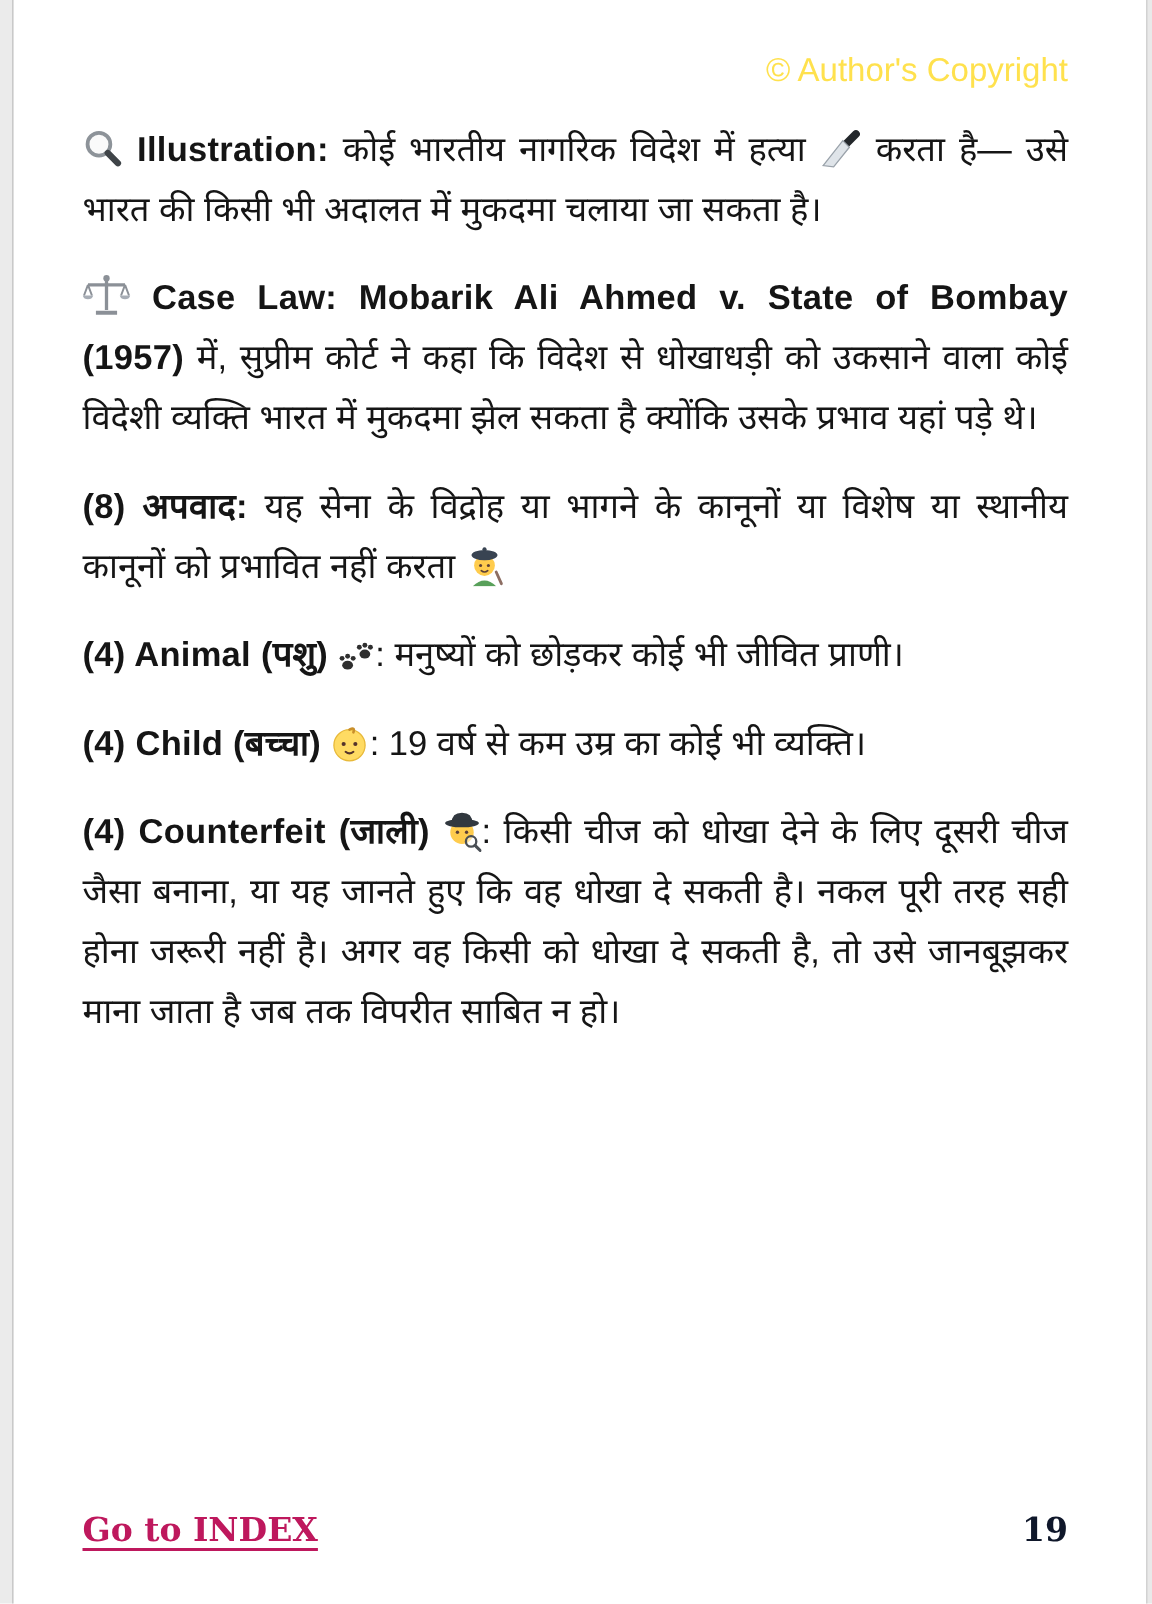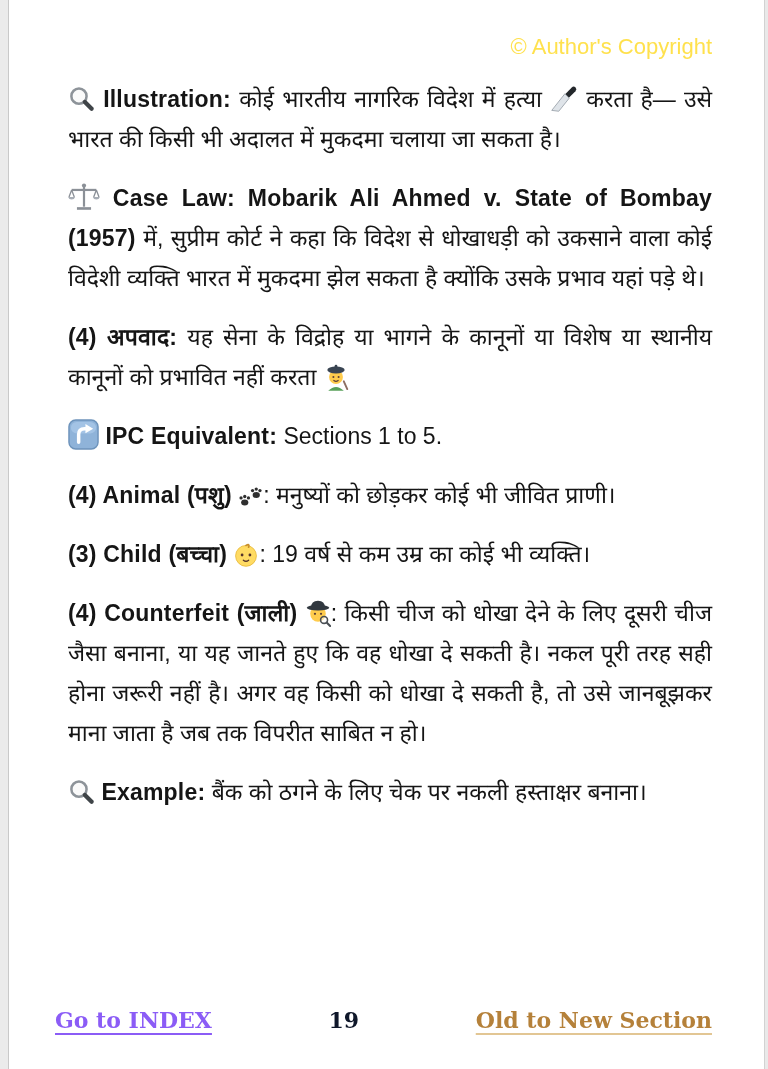--- a/index.html
+++ b/index.html
@@ -4,32 +4,32 @@
 <style>
   html,body{margin:0;padding:0;}
   body{
     width:768px;height:1069px;position:relative;background:#ffffff;
     font-family:"Liberation Sans",sans-serif;color:#151515;overflow:hidden;
   }
   .edge-left{position:absolute;left:0;top:0;width:8px;height:100%;
     background:#ebebeb;border-right:1px solid #c9c9c9;}
   .edge-right{position:absolute;right:0;top:0;width:3px;height:100%;
     background:#e9e9e9;border-left:1px solid #d2d2d2;}
-  .content{position:absolute;left:68px;right:56px;top:34px;}
+  .content{position:absolute;left:55px;right:56px;top:34px;}
   .copyright{text-align:right;color:#ffe14d;font-size:22px;line-height:26px;
     margin:0 0 8px 0;font-weight:500;}
   p.para{font-size:23px;line-height:40px;text-align:justify;margin:19px 0;}
   p.para b{font-weight:700;letter-spacing:.2px;}
   .section-gap{margin-top:32px;}
   .icon{display:inline-block;vertical-align:-6px;line-height:0;}
   .icon svg{display:block;}
   .footer{position:absolute;left:55px;right:56px;bottom:36px;
     display:flex;align-items:baseline;justify-content:space-between;
     font-family:"DejaVu Serif",serif;font-weight:700;font-size:22px;}
-  .footer-link-left{color:#8b5cf6;text-decoration:underline;
+  .footer-link-left{color:#be185d;text-decoration:underline;
     text-decoration-thickness:2px;text-underline-offset:5px;cursor:pointer;}
   .page-number{color:#0f172a;font-family:"DejaVu Serif",serif;}
   .footer-link-right{color:#b5813a;text-decoration:underline;
     text-decoration-color:#e2c694;text-decoration-thickness:2px;
     text-underline-offset:5px;cursor:pointer;}
 </style>
 </head>
 <body>
 
 <div class="edge-left"></div>
@@ -56,82 +56,67 @@
           <line x1="10" y1="30" x2="26" y2="30" stroke="#8b9097" stroke-width="3"></line>
           <circle cx="18" cy="4" r="2.4" fill="#8b9097"></circle>
           <line x1="4" y1="9" x2="32" y2="9" stroke="#8b9097" stroke-width="2.5"></line>
           <path d="M4 9 L1 17 M4 9 L7 17 M32 9 L29 17 M32 9 L35 17" stroke="#8b9097" stroke-width="1.5" fill="none"></path>
           <path d="M0 17 A4.2 4.2 0 0 0 8 17 Z" fill="#a7adb5"></path>
           <path d="M28 17 A4.2 4.2 0 0 0 36 17 Z" fill="#a7adb5"></path>
         </svg></span>
     <b>Case Law: Mobarik Ali Ahmed v. State of Bombay (1957)</b>
     <span>में, सुप्रीम कोर्ट ने कहा कि विदेश से धोखाधड़ी को उकसाने वाला कोई विदेशी व्यक्ति भारत में मुकदमा झेल सकता है क्योंकि उसके प्रभाव यहां पड़े थे।</span></p>
 
-  <p class="para"><b>(4) अपवाद:</b>
+  <p class="para"><b>(8) अपवाद:</b>
     <span>यह सेना के विद्रोह या भागने के कानूनों या विशेष या स्थानीय कानूनों को प्रभावित नहीं करता</span>
     <span class="icon"><svg width="26" height="28" viewBox="0 0 30 32">
           <path d="M6 32 Q15 23 24 32 Z" fill="#58a05a"></path>
           <circle cx="15" cy="16" r="8" fill="#ffcc4d"></circle>
           <ellipse cx="15" cy="8" rx="10" ry="4" fill="#394452"></ellipse>
           <circle cx="15" cy="3.5" r="1.6" fill="#394452"></circle>
           <circle cx="12" cy="16" r="1.2" fill="#5d4037"></circle>
           <circle cx="18" cy="16" r="1.2" fill="#5d4037"></circle>
           <path d="M12.5 20 Q15 22 17.5 20" stroke="#5d4037" stroke-width="1.3" fill="none" stroke-linecap="round"></path>
           <line x1="24" y1="21" x2="28" y2="30" stroke="#8d6e63" stroke-width="2.2" stroke-linecap="round"></line>
         </svg></span></p>
 
-  <p class="para"><span class="icon"><svg width="31" height="31" viewBox="0 0 32 32">
-          <rect x="1" y="1" width="30" height="30" rx="7" fill="#8fb3d9" stroke="#6d93bb" stroke-width="1.5"></rect>
-          <rect x="3" y="3" width="26" height="12" rx="6" fill="#a9c8e8" opacity="0.75"></rect>
-          <path d="M11 24 L11 16 Q11 10 17 10 L19 10" fill="none" stroke="#ffffff" stroke-width="3.6" stroke-linecap="round"></path>
-          <polygon points="18,5.2 26,10 18,14.8" fill="#ffffff"></polygon>
-        </svg></span>
-    <b>IPC Equivalent:</b>
-    <span>Sections 1 to 5.</span></p>
 
 
 
   <p class="para"><b>(4) Animal (पशु)</b>
     <span class="icon"><svg width="25" height="23" viewBox="0 0 30 28">
           <ellipse cx="8" cy="20" rx="4.4" ry="3.6" fill="#2f2f2f"></ellipse>
           <circle cx="3.5" cy="14.5" r="2" fill="#2f2f2f"></circle>
           <circle cx="8" cy="12.8" r="2" fill="#2f2f2f"></circle>
           <circle cx="12.5" cy="14.5" r="2" fill="#2f2f2f"></circle>
           <ellipse cx="22" cy="11" rx="4.4" ry="3.6" fill="#2f2f2f"></ellipse>
           <circle cx="17.5" cy="5.5" r="2" fill="#2f2f2f"></circle>
           <circle cx="22" cy="3.8" r="2" fill="#2f2f2f"></circle>
           <circle cx="26.5" cy="5.5" r="2" fill="#2f2f2f"></circle>
         </svg></span><span>: मनुष्यों को छोड़कर कोई भी जीवित प्राणी।</span></p>
 
-  <p class="para"><b>(3) Child (बच्चा)</b>
+  <p class="para"><b>(4) Child (बच्चा)</b>
     <span class="icon"><svg width="26" height="26" viewBox="0 0 30 30">
           <circle cx="15" cy="16" r="12" fill="#ffdb63" stroke="#e8b93a" stroke-width="1"></circle>
           <path d="M15 4 Q19.5 1.5 18 6" stroke="#c98f2a" stroke-width="2" fill="none" stroke-linecap="round"></path>
           <circle cx="10.5" cy="15" r="1.6" fill="#55342b"></circle>
           <circle cx="19.5" cy="15" r="1.6" fill="#55342b"></circle>
           <path d="M12 21 Q15 23.5 18 21" stroke="#55342b" stroke-width="1.6" fill="none" stroke-linecap="round"></path>
         </svg></span><span>: 19 वर्ष से कम उम्र का कोई भी व्यक्ति।</span></p>
 
   <p class="para"><b>(4) Counterfeit (जाली)</b>
     <span class="icon"><svg width="26" height="28" viewBox="0 0 30 32">
           <circle cx="15" cy="17" r="9" fill="#ffcc4d"></circle>
           <path d="M7 10 Q7 2 15 2 Q23 2 23 10 Z" fill="#31383f"></path>
           <ellipse cx="15" cy="10" rx="13" ry="3.2" fill="#31383f"></ellipse>
           <circle cx="11.5" cy="17" r="1.3" fill="#5d4037"></circle>
           <circle cx="18.5" cy="17" r="1.3" fill="#5d4037"></circle>
           <circle cx="22" cy="24" r="4" fill="#ffffff" fill-opacity="0.5" stroke="#4a4f55" stroke-width="1.8"></circle>
           <line x1="25" y1="27" x2="29" y2="31" stroke="#4a4f55" stroke-width="2.4" stroke-linecap="round"></line>
         </svg></span><span>: किसी चीज को धोखा देने के लिए दूसरी चीज जैसा बनाना, या यह जानते हुए कि वह धोखा दे सकती है। नकल पूरी तरह सही होना जरूरी नहीं है। अगर वह किसी को धोखा दे सकती है, तो उसे जानबूझकर माना जाता है जब तक विपरीत साबित न हो।</span></p>
 
-  <p class="para"><span class="icon"><svg width="27" height="27" viewBox="0 0 32 32">
-          <circle cx="13" cy="12" r="9" fill="#fafafa" stroke="#8d9399" stroke-width="3"></circle>
-          <line x1="20" y1="19" x2="28" y2="27" stroke="#3f4448" stroke-width="5" stroke-linecap="round"></line>
-        </svg></span>
-    <b>Example:</b>
-    <span>बैंक को ठगने के लिए चेक पर नकली हस्ताक्षर बनाना।</span></p>
 
 </div>
 
 <div class="footer">
   <span class="footer-link-left">Go to INDEX</span>
   <span class="page-number">19</span>
-  <span class="footer-link-right">Old to New Section</span>
 </div>
 
 </body></html>

